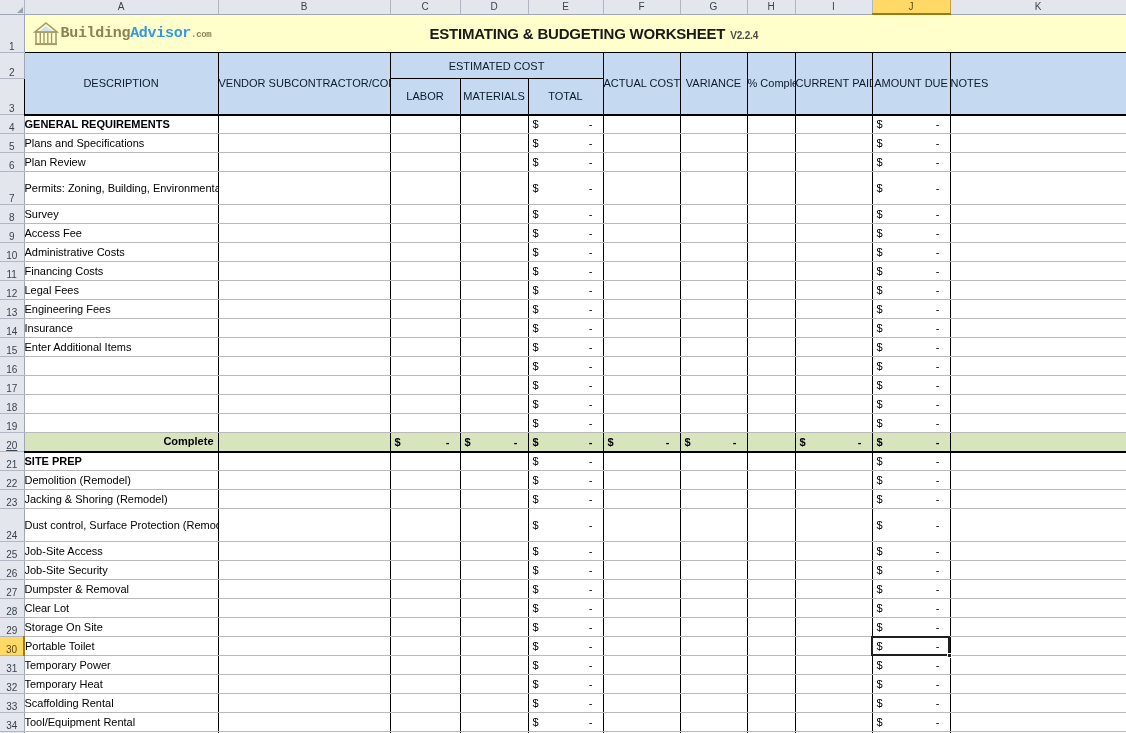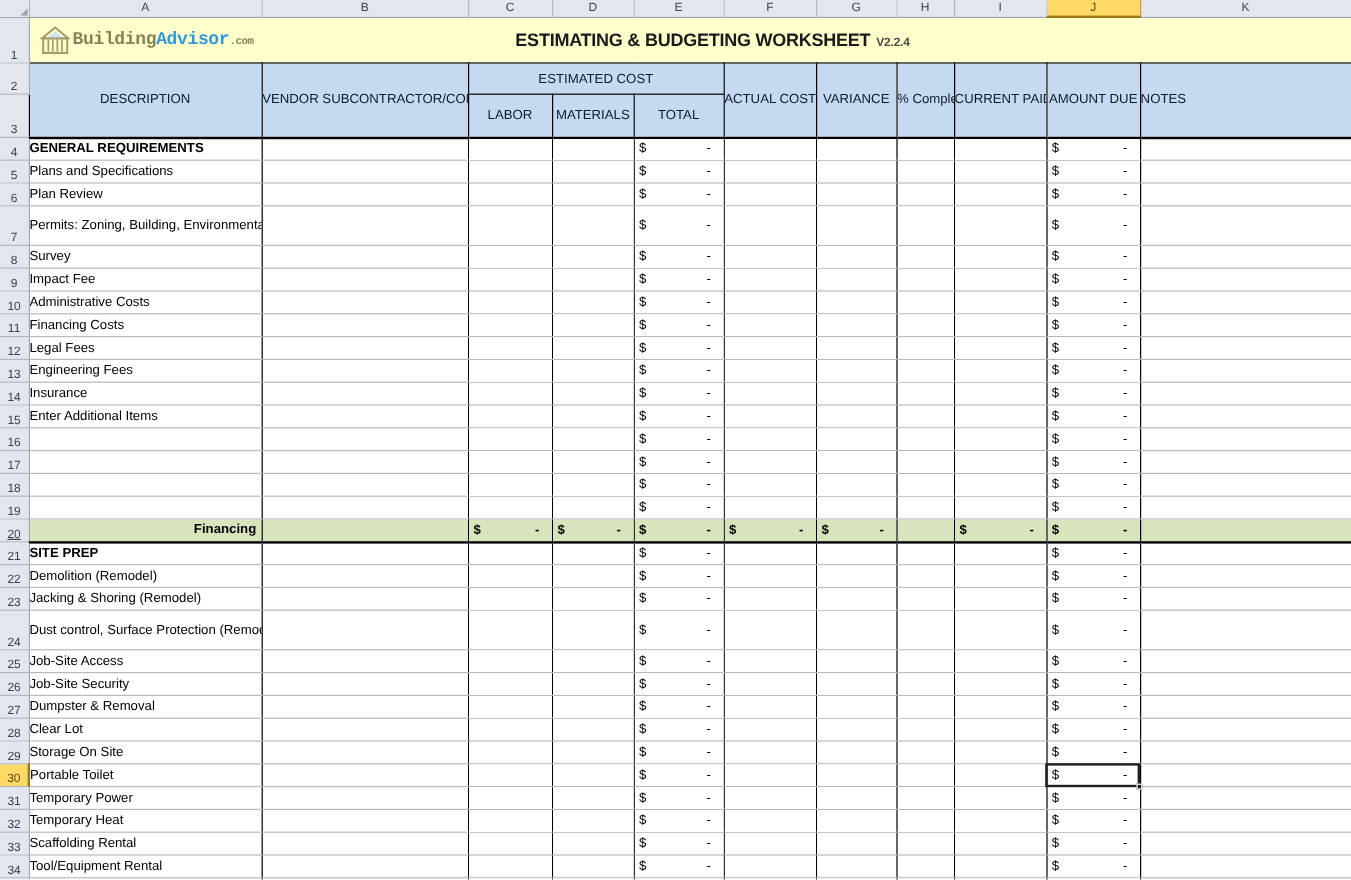--- a/index.html
+++ b/index.html
@@ -403,21 +403,21 @@
           <td class="money"></td>
           <td class="money"></td>
           <td class="money">
             <span class="dollar">$</span>
             <span class="dash">-</span>
           </td>
           <td class="notescell"></td>
         </tr>
         <tr>
           <td class="rowhead" style="height: 19px;">9</td>
-          <td class="desc">Impact Fee</td>
+          <td class="desc">Access Fee</td>
           <td class="blank"></td>
           <td class="money"></td>
           <td class="money"></td>
           <td class="money">
             <span class="dollar">$</span>
             <span class="dash">-</span>
           </td>
           <td class="money"></td>
           <td class="money"></td>
           <td class="money"></td>
@@ -623,21 +623,21 @@
           <td class="money"></td>
           <td class="money"></td>
           <td class="money">
             <span class="dollar">$</span>
             <span class="dash">-</span>
           </td>
           <td class="notescell"></td>
         </tr>
         <tr class="subtotal">
           <td class="rowhead" style="height: 19px; text-decoration: underline;">20</td>
-          <td class="desc">Financing</td>
+          <td class="desc">Complete</td>
           <td class="blank"></td>
           <td class="money">
             <span class="dollar">$</span>
             <span class="dash">-</span>
           </td>
           <td class="money">
             <span class="dollar">$</span>
             <span class="dash">-</span>
           </td>
           <td class="money">

